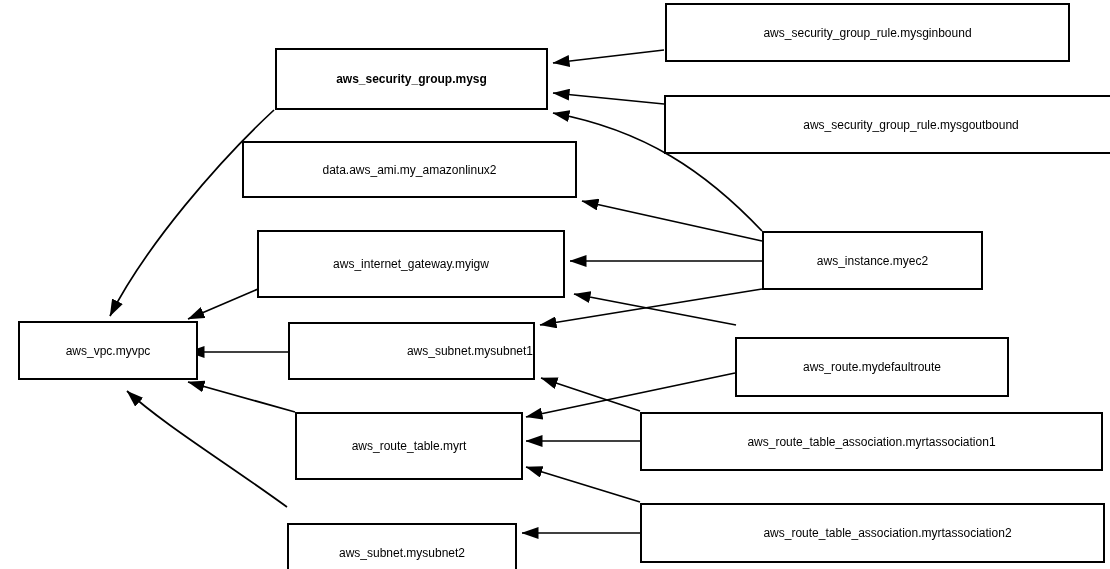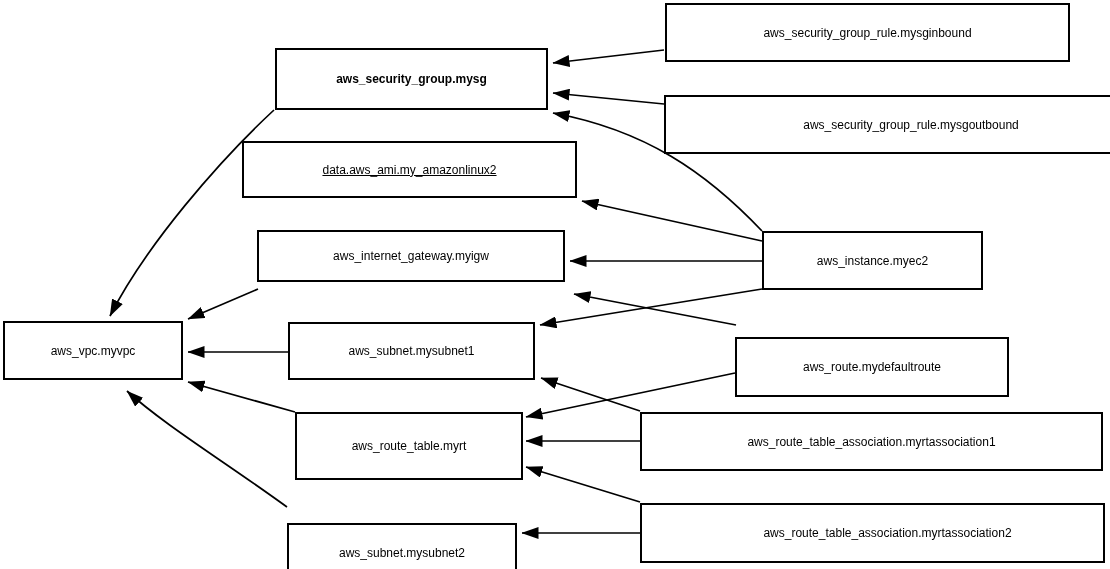--- a/index.html
+++ b/index.html
@@ -73,33 +73,33 @@
   <div id="nodes">
       <div class="node" style="left: 275px; top: 48px; width: 273px; height: 62px; font-weight: bold;">
         <span>aws_security_group.mysg</span>
       </div>
       <div class="node" style="left: 665px; top: 3px; width: 405px; height: 59px;">
         <span>aws_security_group_rule.mysginbound</span>
       </div>
       <div class="node" style="left: 664px; top: 95px; width: 494px; height: 59px; align-items: center;">
         <span>aws_security_group_rule.mysgoutbound</span>
       </div>
-      <div class="node" style="left: 242px; top: 141px; width: 335px; height: 57px; text-decoration: underline;">
+      <div class="node" style="left: 242px; top: 141px; width: 335px; height: 57px;">
         <span>data.aws_ami.my_amazonlinux2</span>
       </div>
-      <div class="node" style="left: 257px; top: 230px; width: 308px; height: 52px;">
+      <div class="node" style="left: 257px; top: 230px; width: 308px; height: 68px;">
         <span>aws_internet_gateway.myigw</span>
       </div>
       <div class="node" style="left: 762px; top: 231px; width: 221px; height: 59px;">
         <span>aws_instance.myec2</span>
       </div>
-      <div class="node" style="left: 3px; top: 321px; width: 180px; height: 59px;">
+      <div class="node" style="left: 18px; top: 321px; width: 180px; height: 59px;">
         <span>aws_vpc.myvpc</span>
       </div>
-      <div class="node" style="left: 288px; top: 322px; width: 247px; height: 58px;">
+      <div class="node" style="left: 288px; top: 322px; width: 247px; height: 58px; justify-content: flex-end;">
         <span>aws_subnet.mysubnet1</span>
       </div>
       <div class="node" style="left: 735px; top: 337px; width: 274px; height: 60px;">
         <span>aws_route.mydefaultroute</span>
       </div>
       <div class="node" style="left: 295px; top: 412px; width: 228px; height: 68px;">
         <span>aws_route_table.myrt</span>
       </div>
       <div class="node" style="left: 640px; top: 412px; width: 463px; height: 59px;">
         <span>aws_route_table_association.myrtassociation1</span>

